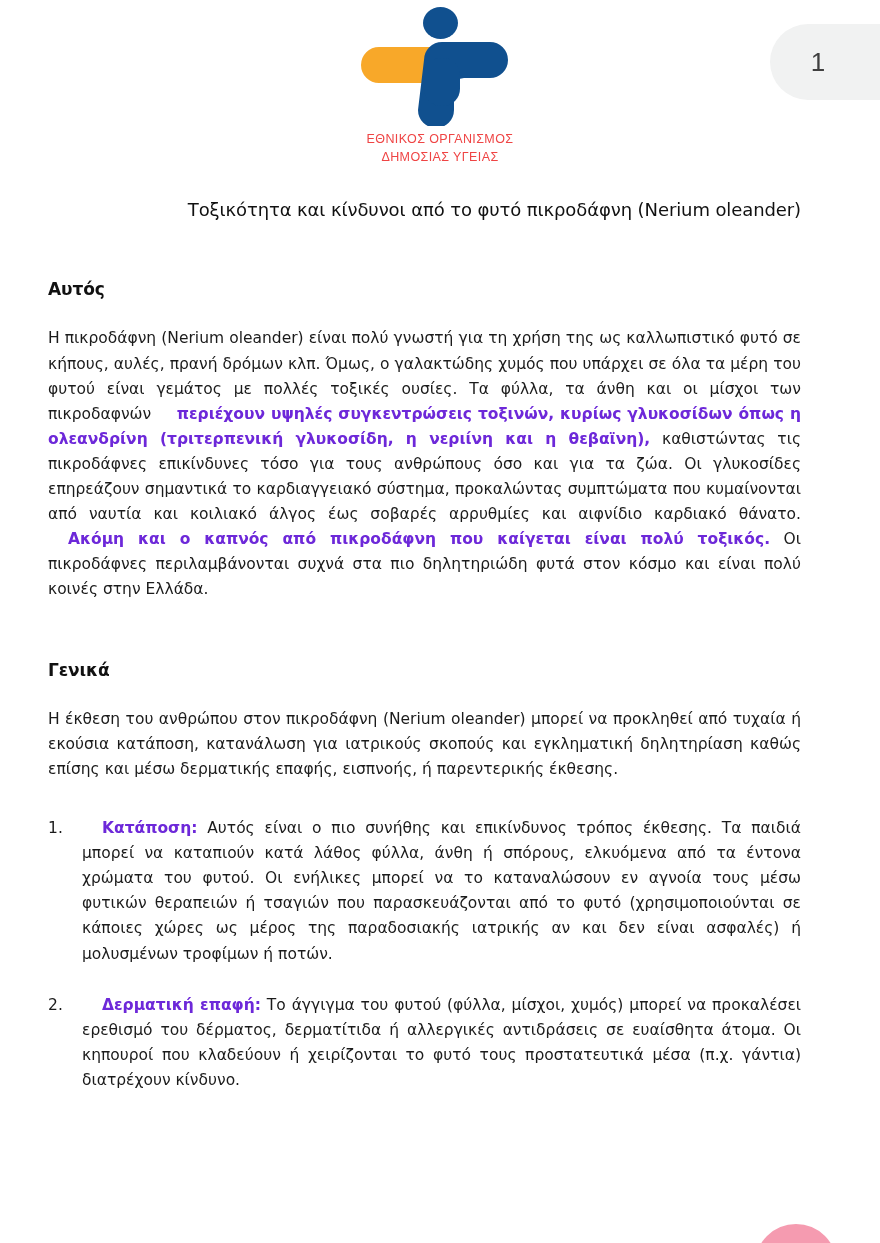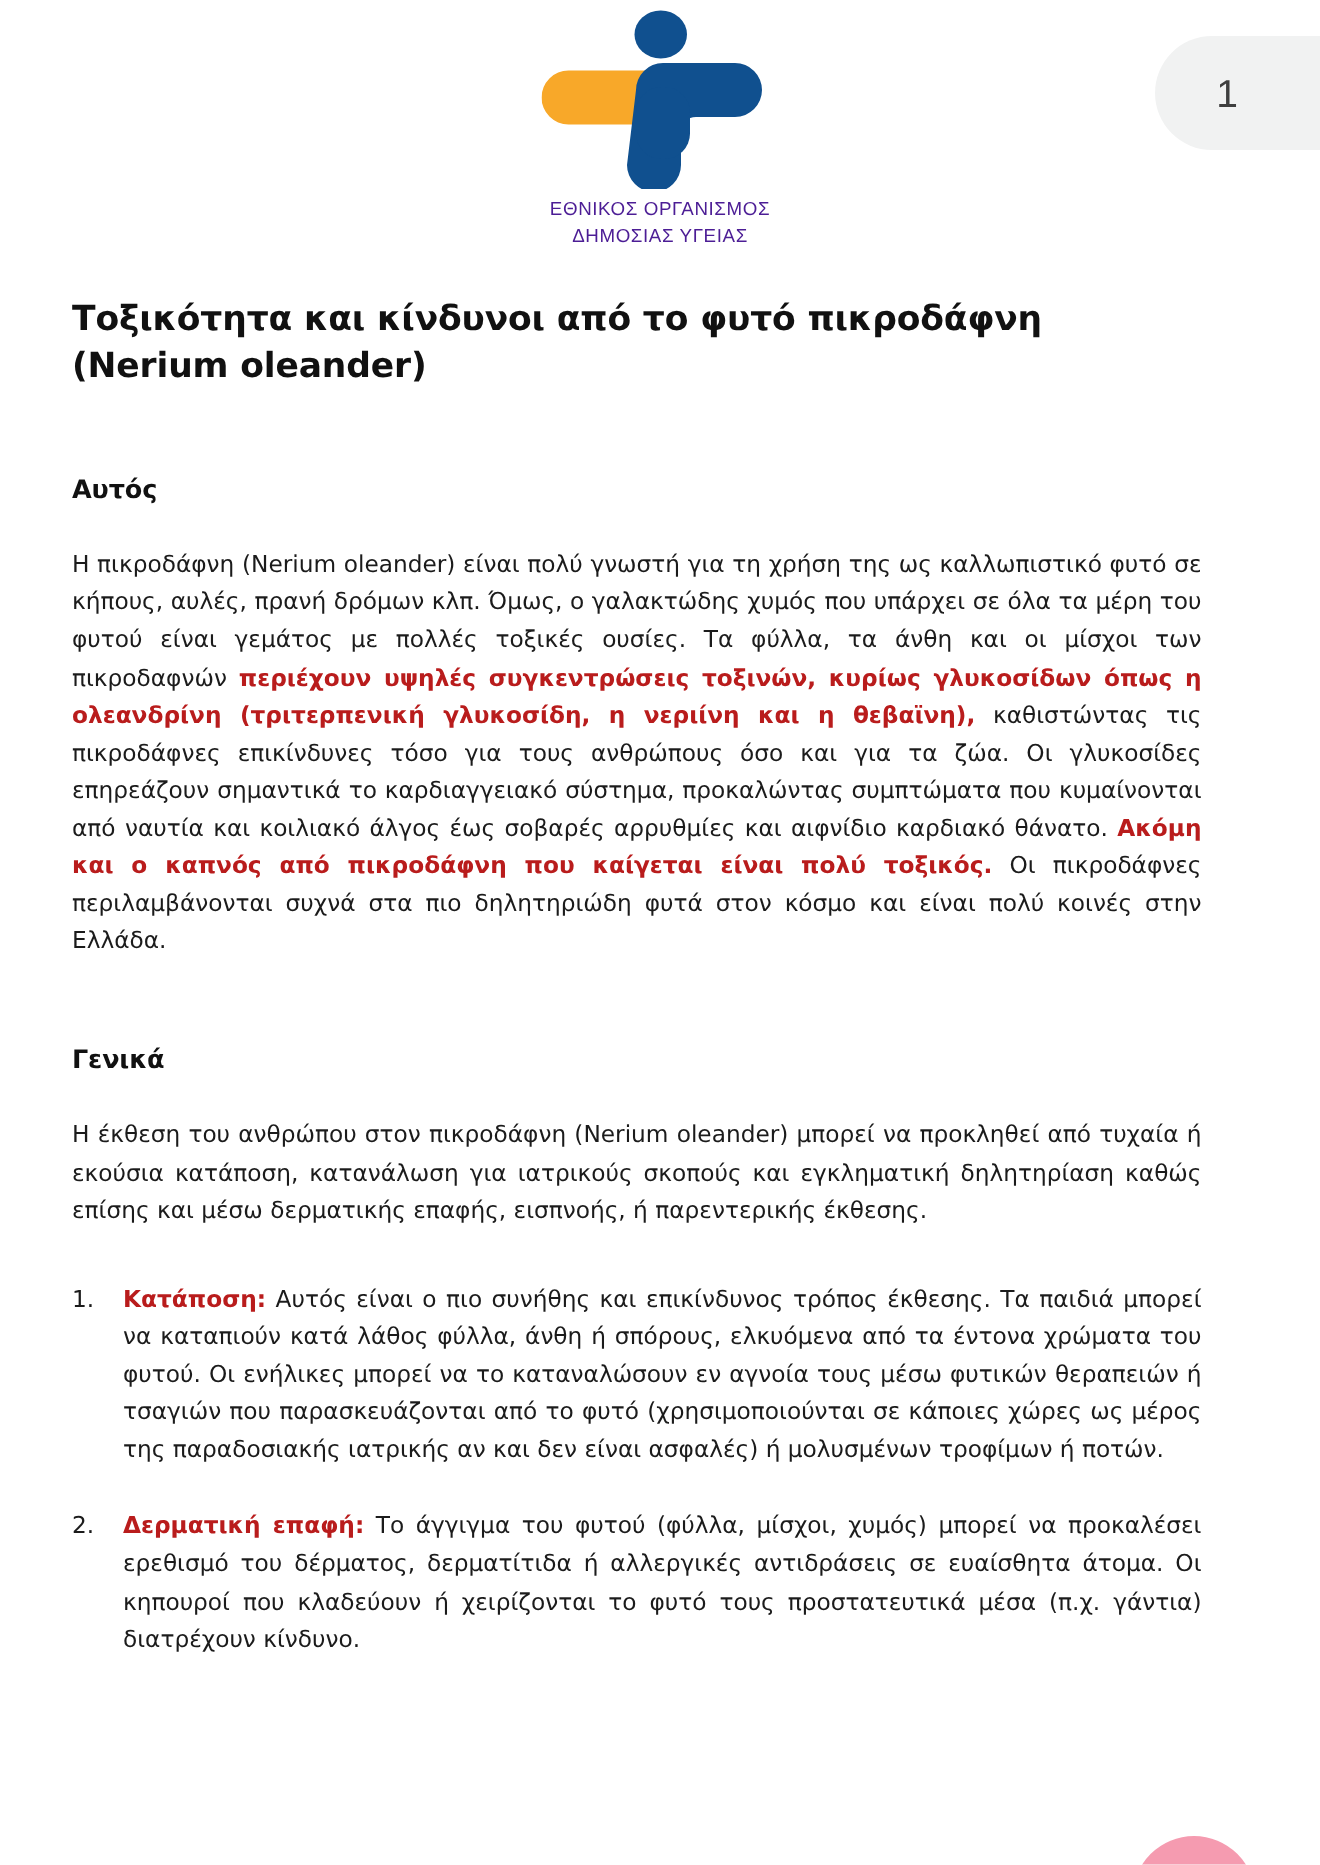--- a/index.html
+++ b/index.html
@@ -63,38 +63,38 @@
     width: 158px;
     height: 120px;
     display: block;
   }
   .logo-text {
     margin-top: 4px;
     text-align: center;
     font-family: "Liberation Sans", sans-serif;
     font-size: 12.5px;
     letter-spacing: 0.4px;
-    color: #4c1d95;
+    color: #ef4444;
     line-height: 1.45;
   }
 
   
   .doc {
     position: absolute;
     top: 186px;
     left: 0;
     width: 880px;
     padding: 0 79px 0 48px;
   }
 
   .doc-title {
-    font-size: 23px;
-    font-weight: bold;
+    font-size: 18px;
+    font-weight: normal;
     color: #111111;
-    text-align: left;
+    text-align: right;
     line-height: 1.35;
     margin: 12px 0 0 0;
     letter-spacing: -0.1px;
   }
 
   h2.section-heading {
     font-size: 17px;
     font-weight: bold;
     color: #111111;
     margin: 56px 0 0 0;
@@ -104,21 +104,21 @@
 
   p.body-text {
     font-size: 15.5px;
     line-height: 1.62;
     text-align: justify;
     text-justify: inter-word;
     margin: 26px 0 0 0;
     color: #1b1b1b;
   }
 
-  b, strong { font-weight: bold; color: #b91c1c; }
+  b, strong { font-weight: bold; color: #6d28d9; margin-left: 20px; }
 
   
   ol.exposure-list {
     margin: 34px 0 0 0;
     padding: 0;
     list-style: none;
     counter-reset: exposure;
   }
   ol.exposure-list > li {
     position: relative;

